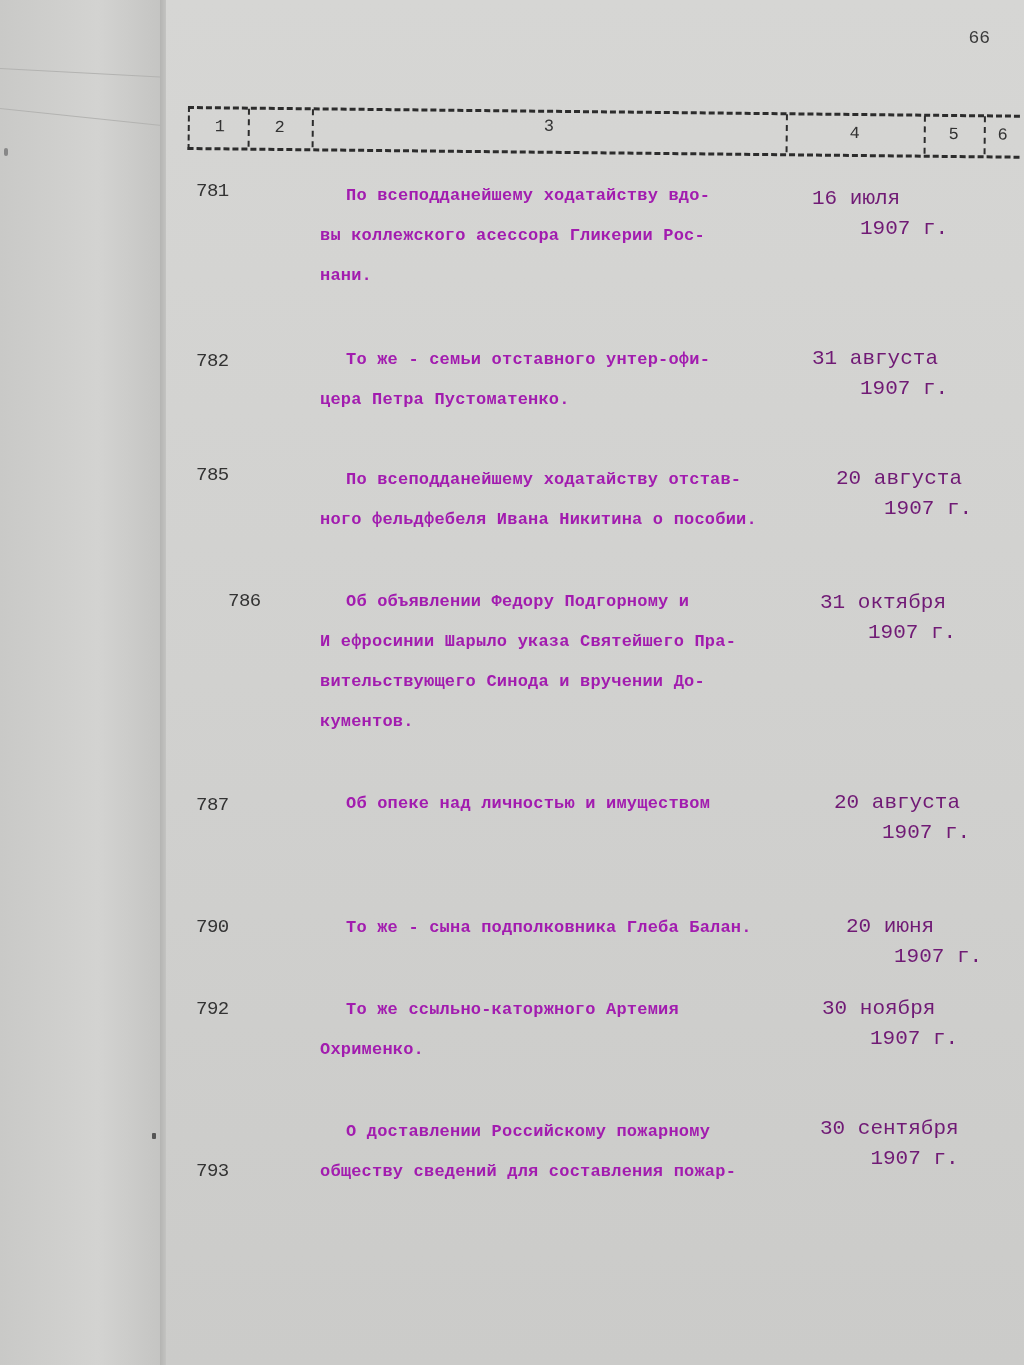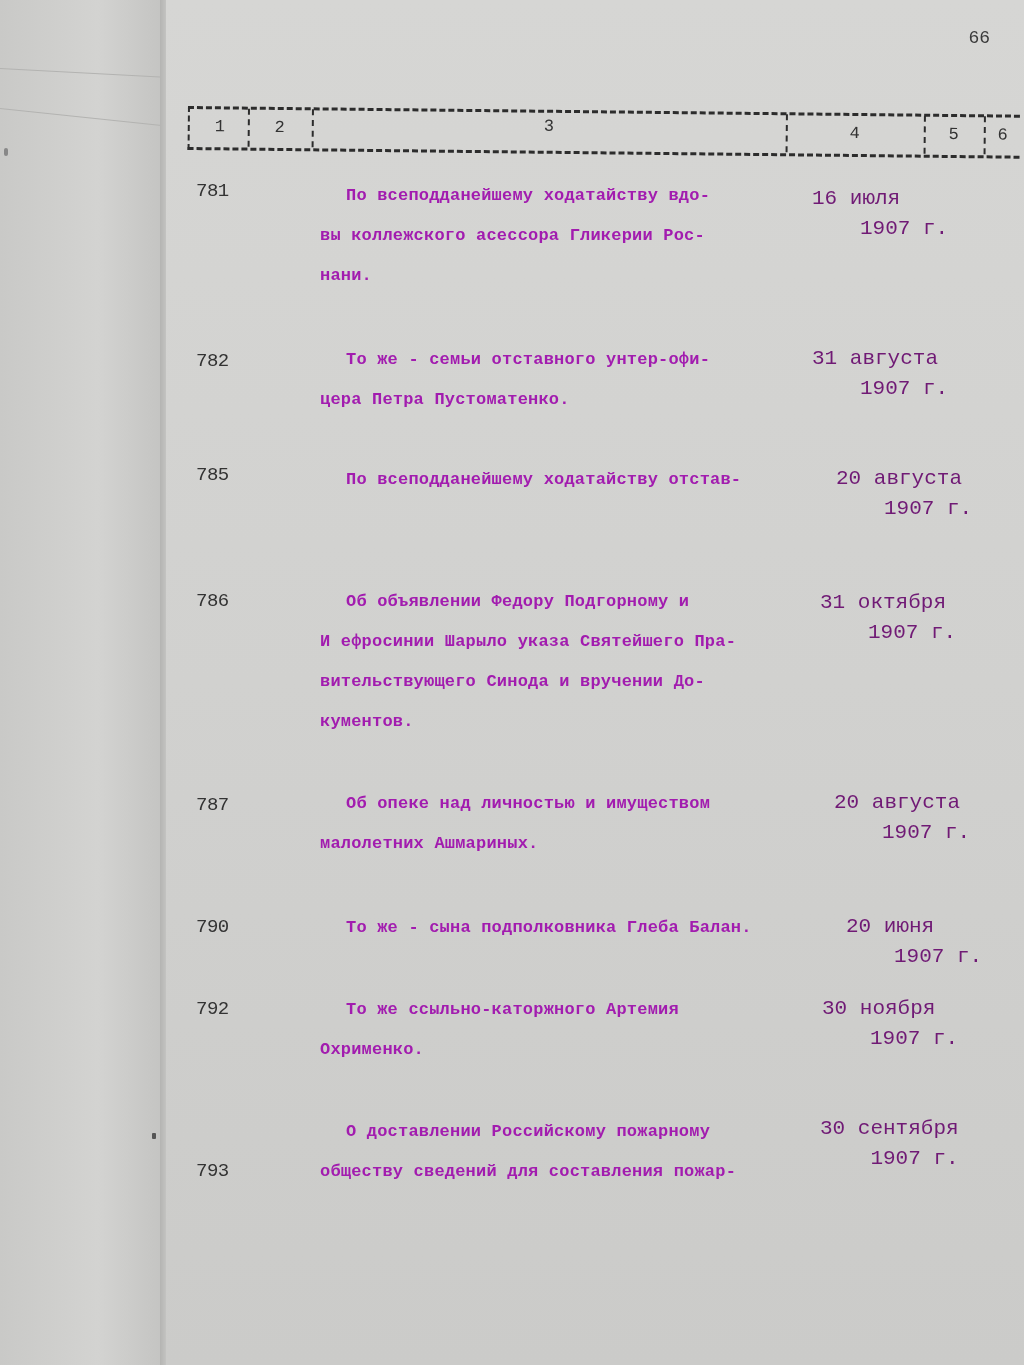--- a/index.html
+++ b/index.html
@@ -183,46 +183,46 @@
   <div class="date" style="left:812px;top:4px;">
     <span>31 августа</span>
     <span class="year">1907 г.</span>
   </div>
 </div>
 
 <div class="entry" style="top:460px;">
   <div class="num" style="top:4px;">785</div>
   <div class="desc" style="top:0px;">
     <span class="line indent">По всеподданейшему ходатайству отстав-</span>
+    <span class="line">ного фельдфебеля Ивана Никитина о пособии.</span>
   </div>
   <div class="date" style="left:836px;top:4px;">
     <span>20 августа</span>
     <span class="year">1907 г.</span>
   </div>
 </div>
 
 <div class="entry" style="top:582px;">
-  <div class="num" style="top:8px;">786</div>
+  <div class="num" style="top:8px;margin-left:32px;">786</div>
   <div class="desc" style="top:0px;">
     <span class="line indent">Об объявлении Федору Подгорному и</span>
     <span class="line">И ефросинии Шарыло указа Святейшего Пра-</span>
     <span class="line">вительствующего Синода и вручении До-</span>
     <span class="line">кументов.</span>
   </div>
   <div class="date" style="left:820px;top:6px;">
     <span>31 октября</span>
     <span class="year">1907 г.</span>
   </div>
 </div>
 
 <div class="entry" style="top:784px;">
   <div class="num" style="top:10px;">787</div>
   <div class="desc" style="top:0px;">
     <span class="line indent">Об опеке над личностью и имуществом</span>
-    <span class="line">малолетних Ашмариных.</span>
   </div>
   <div class="date" style="left:834px;top:4px;">
     <span>20 августа</span>
     <span class="year">1907 г.</span>
   </div>
 </div>
 
 <div class="entry" style="top:908px;">
   <div class="num" style="top:8px;">790</div>
   <div class="desc" style="top:0px;">

